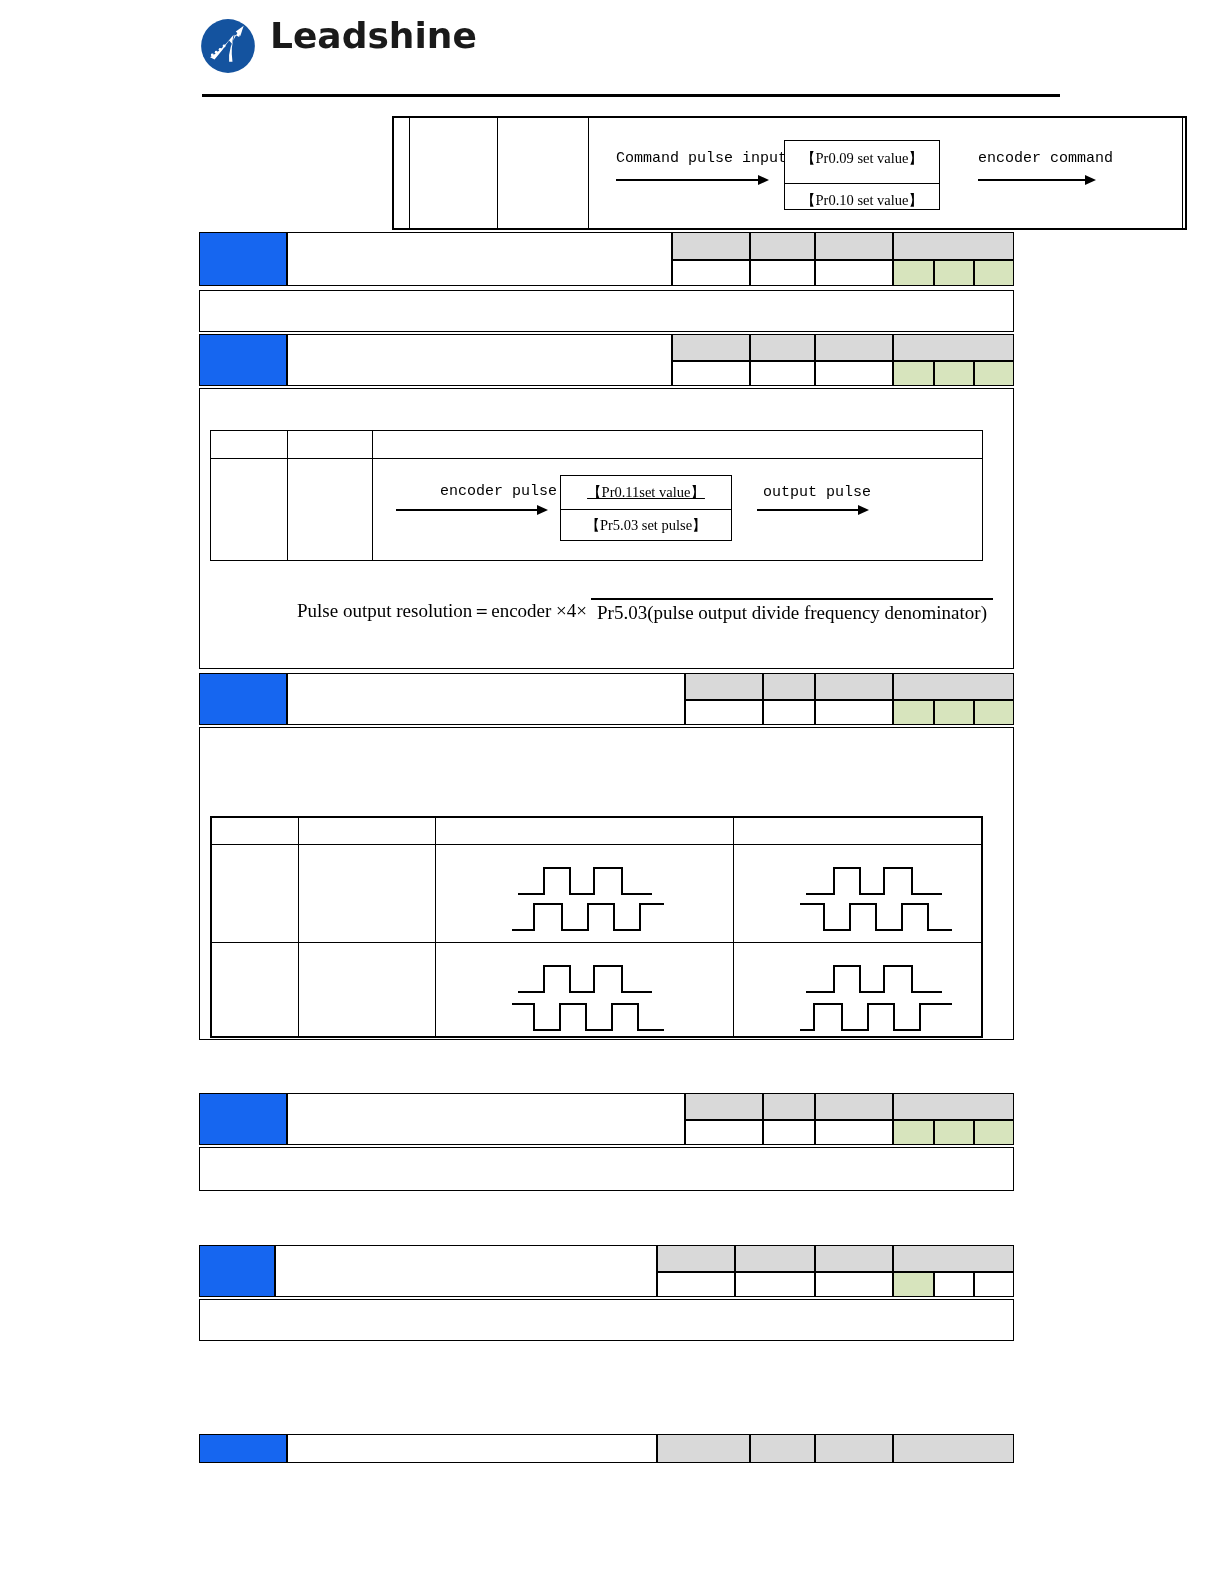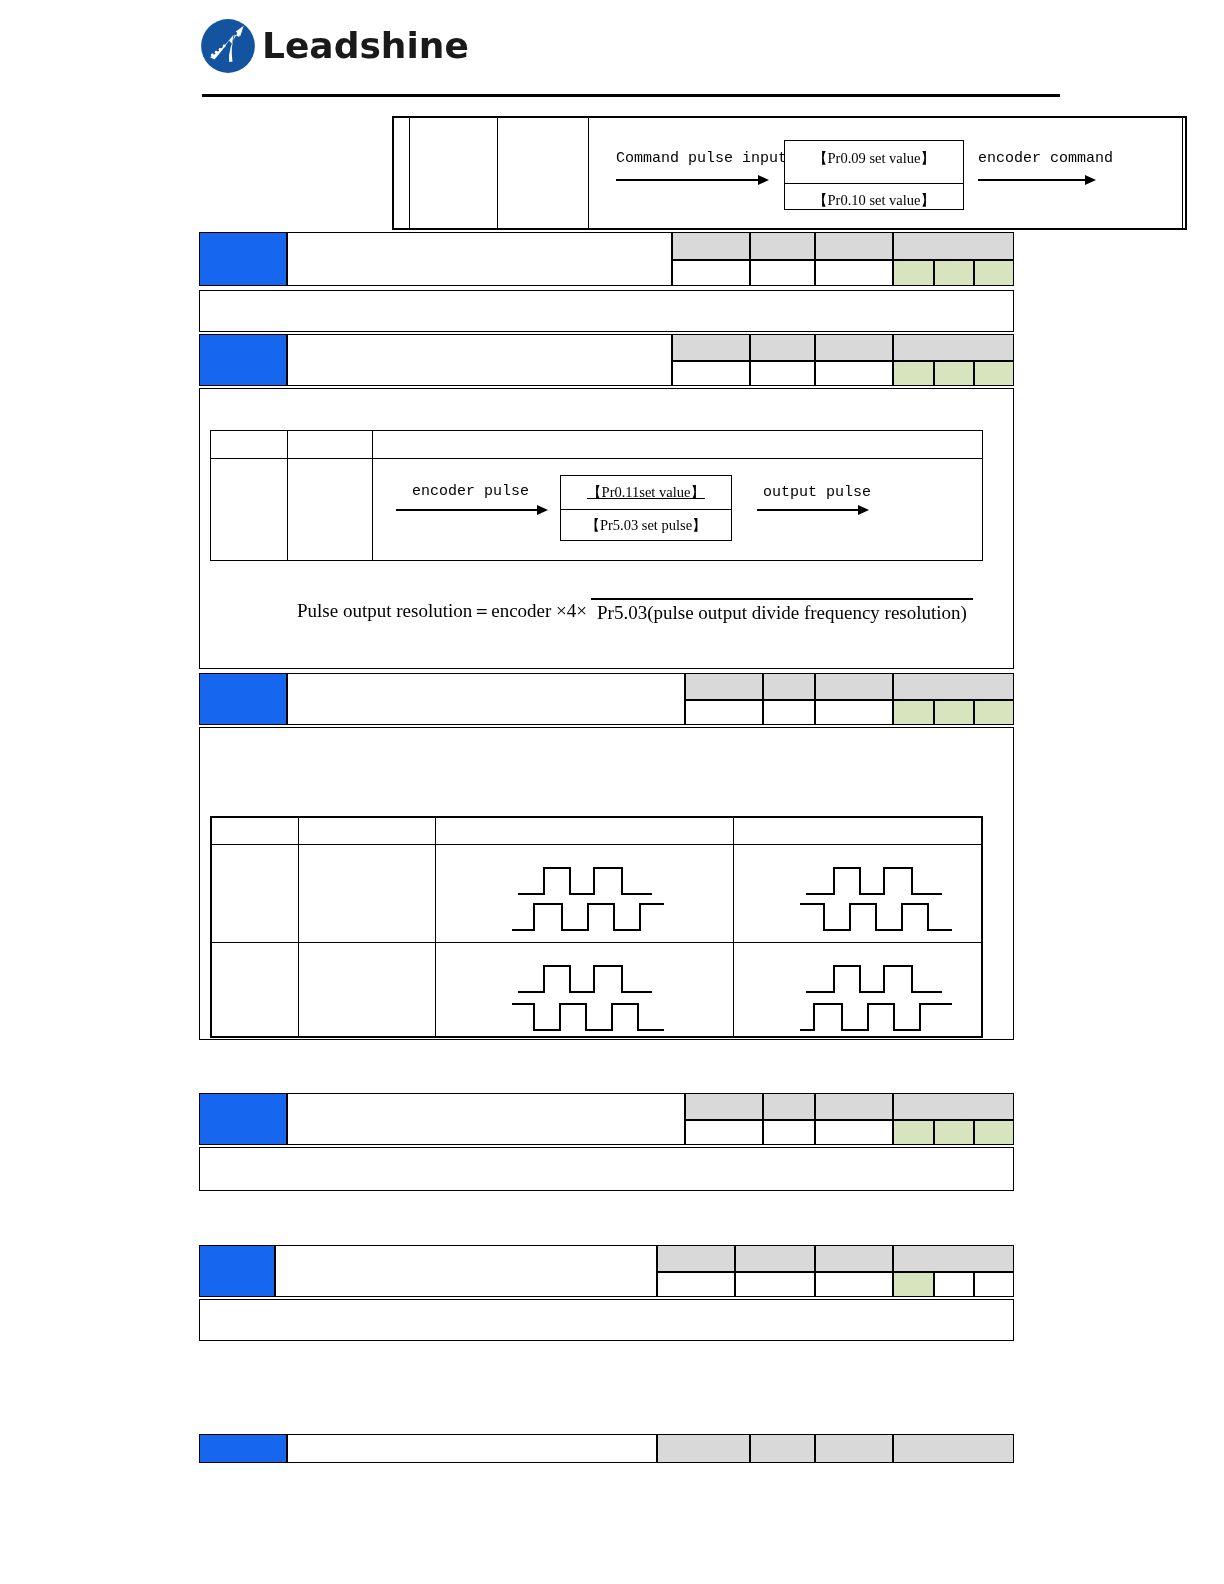--- a/index.html
+++ b/index.html
@@ -19,22 +19,22 @@
     background: #ffffff;
     overflow: hidden;
   }
 
   
   .logo-wrap {
     position: absolute;
     left: 200px;
     top: 18px;
     display: flex;
-    align-items: center;
-    gap: 6px;
+    align-items: flex-start;
+    gap: 14px;
   }
   .logo-mark {
     width: 56px;
     height: 56px;
     flex: 0 0 auto;
   }
   .logo-text {
     font-family: "DejaVu Sans", sans-serif;
     font-weight: bold;
     font-size: 36px;
@@ -170,21 +170,21 @@
   <div class="vline" style="left:497px; top:117px; height:112px;"></div>
   <div class="vline" style="left:588px; top:117px; height:112px;"></div>
   <div class="vline" style="left:1182px; top:117px; height:112px;"></div>
 
   <div class="flow-label" style="left:616px; top:150px;">Command pulse input</div>
   <div class="arrow" style="left:616px; top:175px; width:153px;">
     <div class="shaft" style="width:142px;"></div>
     <div class="head" style="left:142px;"></div>
   </div>
 
-  <div class="param-box" style="left:784px; top:140px; width:180px; height:70px;text-align:right;">
+  <div class="param-box" style="left:784px; top:140px; width:156px; height:70px;text-align:right;">
     <div class="param-cell" style="height:35px;">【Pr0.09 set value】</div>
     <div class="param-cell bt" style="height:34px;margin-top:7px;">【Pr0.10 set value】</div>
   </div>
 
   <div class="flow-label" style="left:978px; top:150px;">encoder command</div>
   <div class="arrow" style="left:978px; top:175px; width:118px;">
     <div class="shaft" style="width:107px;"></div>
     <div class="head" style="left:107px;"></div>
   </div>
 
@@ -215,42 +215,42 @@
   <div class="box cell-green" style="left:934px; top:361px; width:40px; height:25px;"></div>
   <div class="box cell-green" style="left:974px; top:361px; width:40px; height:25px;"></div>
 
   <div class="box cell-white" style="left:199px; top:388px; width:815px; height:281px;"></div>
 
   <div class="box" style="left:210px; top:430px; width:773px; height:131px;"></div>
   <div class="hline" style="left:211px; top:458px; width:771px;"></div>
   <div class="vline" style="left:287px; top:431px; height:129px;"></div>
   <div class="vline" style="left:372px; top:431px; height:129px;"></div>
 
-  <div class="flow-label" style="left:412px; top:483px;">encoder pulse</div>
+  <div class="flow-label" style="left:440px; top:483px;">encoder pulse</div>
   <div class="arrow" style="left:396px; top:505px; width:152px;">
     <div class="shaft" style="width:141px;"></div>
     <div class="head" style="left:141px;"></div>
   </div>
 
   <div class="param-box" style="left:560px; top:475px; width:172px; height:66px;">
     <div class="param-cell" style="height:33px;text-decoration:underline;">【Pr0.11set value】</div>
     <div class="param-cell bt" style="height:32px;">【Pr5.03 set pulse】</div>
   </div>
 
   <div class="flow-label" style="left:763px; top:484px;">output pulse</div>
   <div class="arrow" style="left:757px; top:505px; width:112px;">
     <div class="shaft" style="width:101px;"></div>
     <div class="head" style="left:101px;"></div>
   </div>
 
   <div class="formula" style="left:297px; top:598px;">
     <span>Pulse output resolution＝encoder ×4×</span>
     <span class="frac">
       <span class="bar"></span>
-      <span class="den">Pr5.03(pulse output divide frequency resolution)</span>
+      <span class="den">Pr5.03(pulse output divide frequency denominator)</span>
     </span>
   </div>
 
   <div class="box cell-blue" style="left:199px; top:673px; width:88px; height:52px;"></div>
   <div class="box cell-white" style="left:287px; top:673px; width:398px; height:52px;"></div>
   <div class="box cell-gray" style="left:685px; top:673px; width:78px; height:27px;"></div>
   <div class="box cell-gray" style="left:763px; top:673px; width:52px; height:27px;"></div>
   <div class="box cell-gray" style="left:815px; top:673px; width:78px; height:27px;"></div>
   <div class="box cell-gray" style="left:893px; top:673px; width:121px; height:27px;"></div>
   <div class="box cell-white" style="left:685px; top:700px; width:78px; height:25px;"></div>

